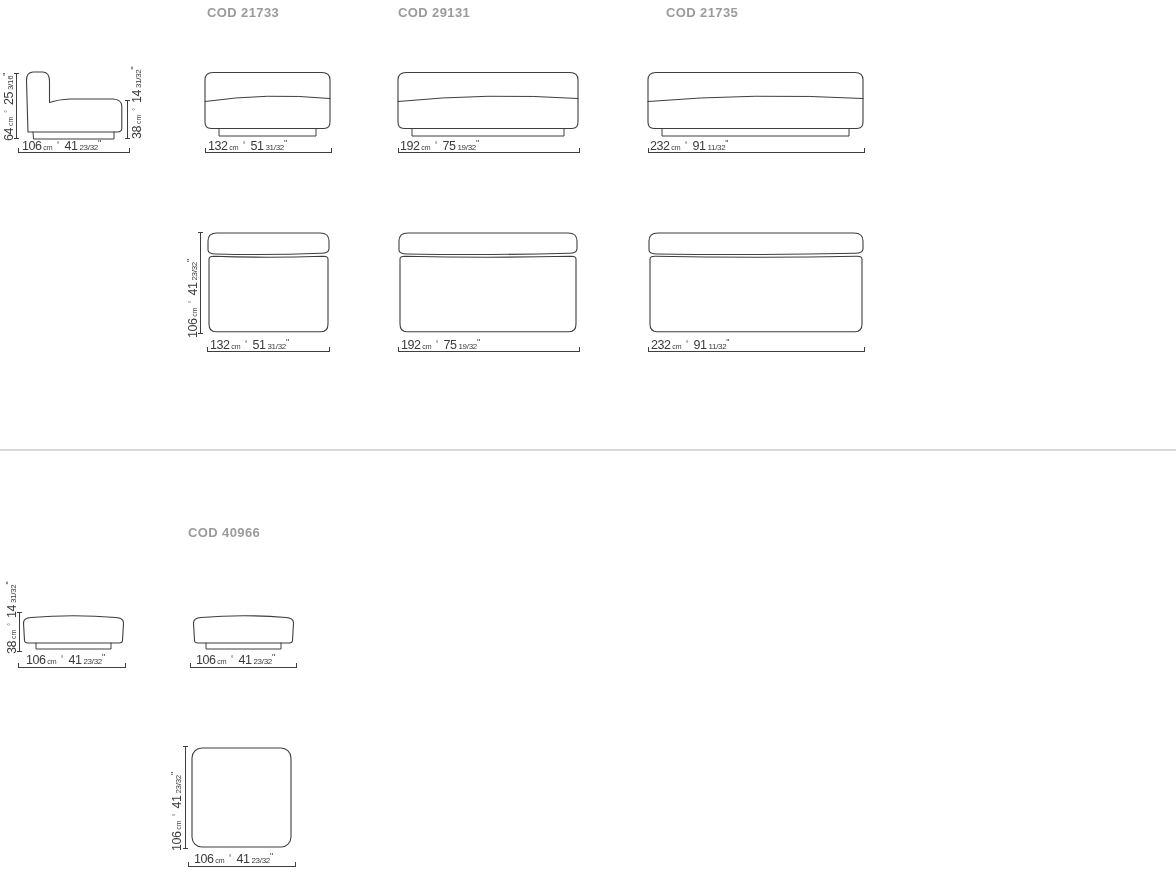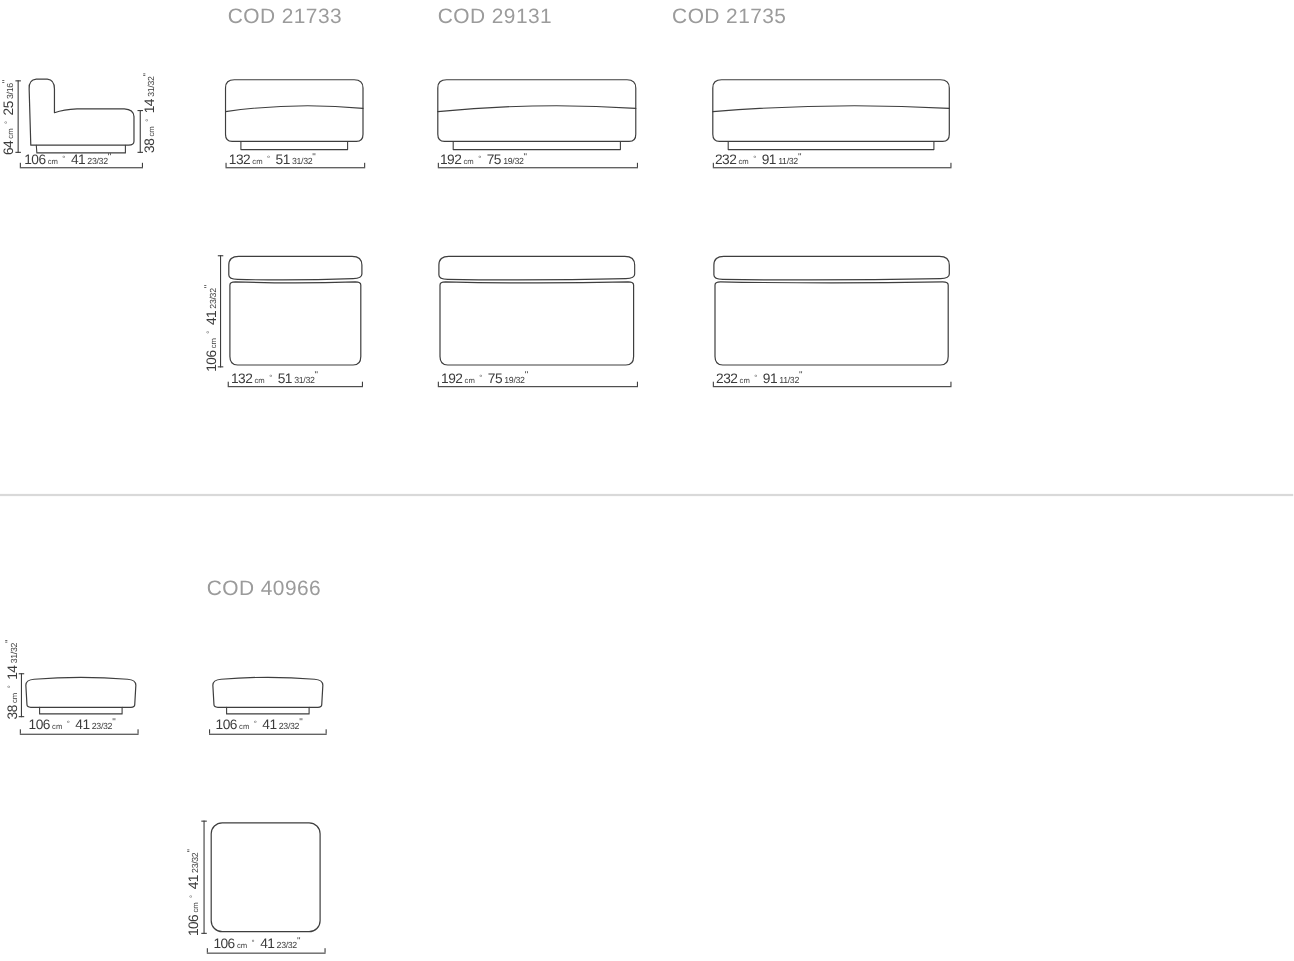--- a/index.html
+++ b/index.html
@@ -4,21 +4,21 @@
 <style>
   :root{
     --line:#3e3e3e; --label:#9b9b9b; --dimtext:#3b3b3b; --sep:#d9d9d9; --bg:#ffffff;
   }
   html,body{margin:0;padding:0;background:var(--bg);}
   #canvas{
     position:relative;width:1176px;height:874px;background:var(--bg);overflow:hidden;
     font-family:"Liberation Sans",sans-serif;
   }
   .cod{
-    position:absolute;font-size:19px;font-weight:400;color:var(--label);letter-spacing:.4px;
+    position:absolute;font-size:13px;font-weight:700;color:var(--label);letter-spacing:.4px;
     white-space:nowrap;
   }
   .drawing{position:absolute;}
   .drawing path,.drawing rect{fill:none;stroke:var(--line);stroke-width:1.1;stroke-linecap:round;stroke-linejoin:round;}
   .drawing .thin{stroke-width:1;}
   .dim{
     position:absolute;white-space:nowrap;color:var(--dimtext);line-height:14px;height:14px;
   }
   .dim .n{font-size:12.5px;letter-spacing:-.5px;}
   .dim .u{font-size:7px;margin-left:2px;margin-right:4px;}
@@ -37,21 +37,21 @@
   .vline::after{bottom:0;}
   .separator{position:absolute;left:0;width:1176px;height:2px;background:var(--sep);}
 </style>
 </head>
 <body>
 
 <div id="canvas">
 
   <div class="cod" style="left:207px;top:5px">COD 21733</div>
   <div class="cod" style="left:398px;top:5px">COD 29131</div>
-  <div class="cod" style="left:611px;top:5px">COD 21735</div>
+  <div class="cod" style="left:666px;top:5px">COD 21735</div>
   <div class="cod" style="left:188px;top:525px">COD 40966</div>
 
   <svg class="drawing" style="left:18px;top:62px" width="112" height="80" viewBox="0 0 112 80">
     <path d="M 10,70 L 8.5,19 Q 8,10.5 15,10 L 25,10 Q 31.5,10.5 31.5,19 L 31.5,40.5 Q 40,37.5 52,37 L 95,37 Q 103.5,37.5 103.8,44 L 103.8,66.5 Q 103.8,70 99,70 Z"></path>
     <path class="thin" d="M 15,70 L 15.5,77 L 96,77 L 96,70"></path>
   </svg>
   <div class="dim v" style="left:1px;top:141px"><span class="n">64</span><span class="u">cm</span><span class="s">°</span><span class="n in">25</span><span class="f">3/16</span><span class="q">"</span></div>
   <div class="vline" style="left:16px;top:73px;height:66px"></div>
   <div class="dim v" style="left:129px;top:139px"><span class="n">38</span><span class="u">cm</span><span class="s">°</span><span class="n in">14</span><span class="f">31/32</span><span class="q">"</span></div>
   <div class="vline" style="left:127px;top:100px;height:39px"></div>

